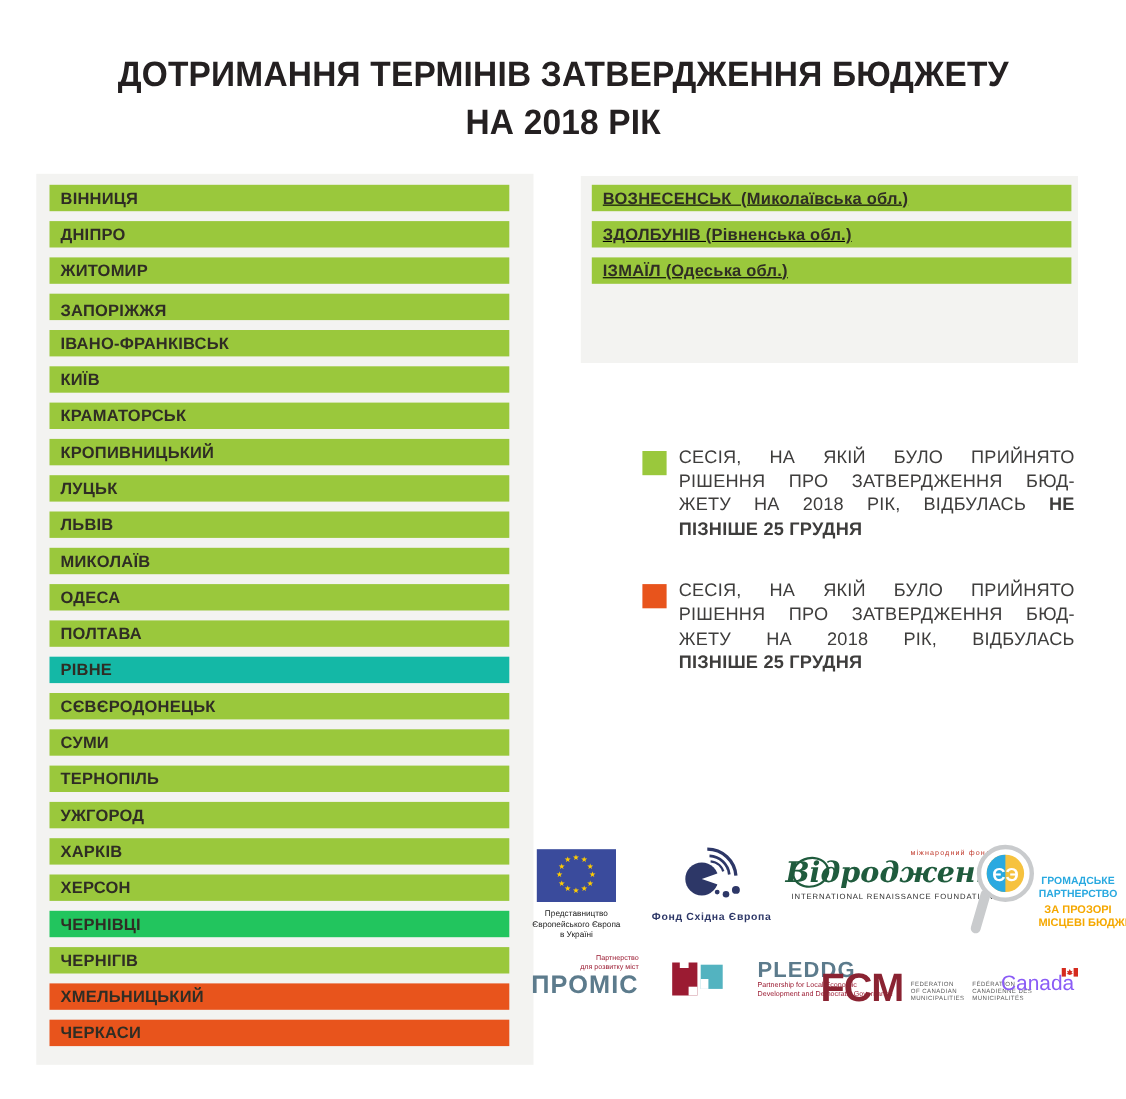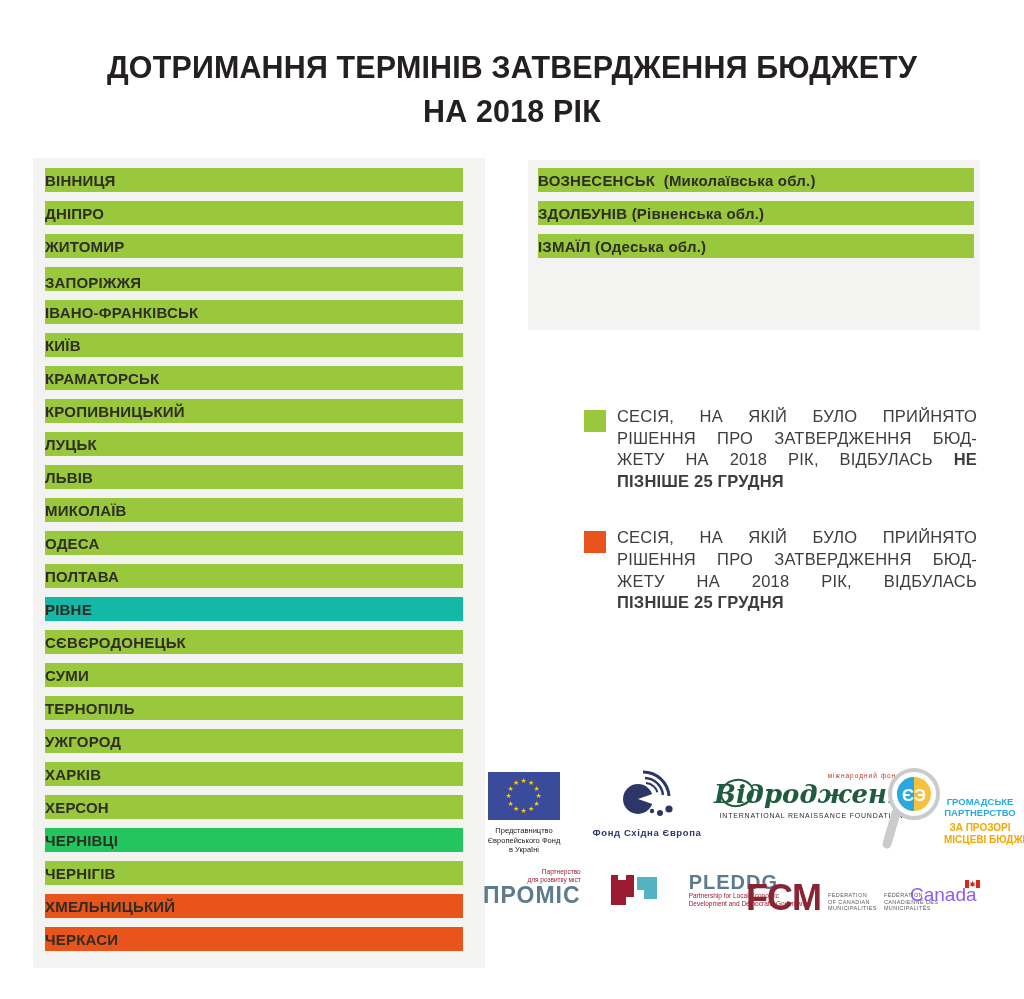--- a/index.html
+++ b/index.html
@@ -5,27 +5,27 @@
   html,body{margin:0;padding:0;background:#fff;}
   .page{position:relative;width:1024px;height:999px;background:#fff;overflow:hidden;
         font-family:"Liberation Sans", sans-serif;}
   
   .title{position:absolute;top:24px;left:0;width:1024px;text-align:center;
          font-weight:bold;font-size:32px;line-height:44px;color:#242021;
          letter-spacing:0.2px;transform:scaleX(0.95);}
   
   .panel{position:absolute;background:#f3f3f1;}
   .panel-left{left:33px;top:158px;width:452px;height:810px;}
-  .panel-right{left:528px;top:160px;width:452px;height:170px;}
+  .panel-right{left:528px;top:160px;width:452px;height:170px;text-decoration:underline;}
   .bars-left{padding:10px 0 0 12px;}
   .bars-right{padding:8px 0 0 10px;}
   .bar{height:24px;margin-bottom:9px;display:flex;align-items:center;}
   .bars-left .bar{width:418px;}
   .bars-right .bar{width:436px;}
-  .bar-label{font-weight:bold;font-size:15px;color:#2f2d24;
+  .bar-label{padding-left:10px;font-weight:bold;font-size:15px;color:#2f2d24;
              letter-spacing:0.2px;white-space:pre;}
   
   .legend{position:absolute;left:584px;top:406px;width:394px;}
   .legend-item{display:flex;margin-bottom:35px;}
   .swatch{width:22px;height:22px;margin:4px 11px 0 0;flex:none;}
   .legend-text{width:360px;font-size:16.5px;line-height:21.6px;color:#3e3d3c;letter-spacing:0.2px;}
   .lline.just{text-align:justify;text-align-last:justify;}
   .lline .b{font-weight:bold;}
   
   .logo{position:absolute;}
@@ -198,21 +198,21 @@
         <span class="star" style="left: 40px; top: 32.9904px;">★</span>
         <span class="star" style="left: 32.5px; top: 35px;">★</span>
         <span class="star" style="left: 25px; top: 32.9904px;">★</span>
         <span class="star" style="left: 19.5096px; top: 27.5px;">★</span>
         <span class="star" style="left: 17.5px; top: 20px;">★</span>
         <span class="star" style="left: 19.5096px; top: 12.5px;">★</span>
         <span class="star" style="left: 25px; top: 7.00962px;">★</span>
       </div>
     <div class="eu-caption">
       <div>Представництво</div>
-      <div>Європейського Фонд</div>
+      <div>Європейського Європа</div>
       <div>в Україні</div>
     </div>
   </div>
 
   <div class="logo logo-eef">
     <svg width="84" height="56" viewBox="0 0 84 56">
       <path d="M38 6 A26 26 0 0 1 64 30" fill="none" stroke="#2d3767" stroke-width="3"></path>
       <path d="M40 12 A19 19 0 0 1 58 29" fill="none" stroke="#2d3767" stroke-width="2.5"></path>
       <path d="M41 17 A13 13 0 0 1 53 28" fill="none" stroke="#2d3767" stroke-width="2"></path>
       <circle cx="33" cy="33" r="15" fill="#2d3767"></circle>

